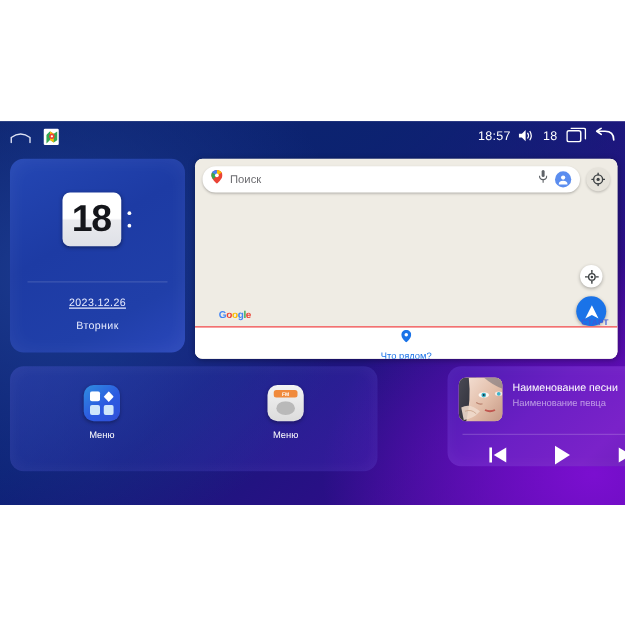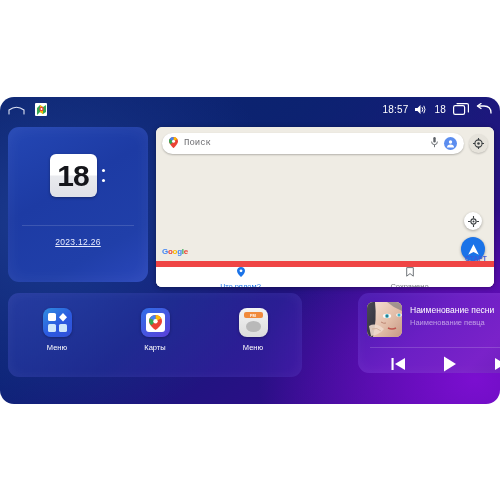--- a/index.html
+++ b/index.html
@@ -13,21 +13,20 @@
   #screen {
     position: absolute;
     left: 0; top: 97px;
     width: 500px; height: 307px;
     background:
       radial-gradient(ellipse 80% 120% at 8% 40%, #1b3a8f 0%, rgba(27,58,143,0) 60%),
       radial-gradient(ellipse 70% 90% at 95% 92%, #7b0fd0 0%, rgba(123,15,208,0) 62%),
       radial-gradient(ellipse 100% 80% at 50% 0%, #0c2370 0%, rgba(12,35,112,0) 70%),
       linear-gradient(135deg, #061a5c 0%, #0b1f73 35%, #2a0f86 70%, #4d069e 100%);
     overflow: hidden;
-    border-radius: 14px;
   }
 
   
   #statusbar {
     position: absolute; left: 0; top: 0;
     width: 100%; height: 25px;
     display: flex; align-items: center;
     padding: 0 8px;
     color: #ffffff;
   }
@@ -85,41 +84,41 @@
   #maps-card {
     position:absolute; left:156px; top:30px;
     width:338px; height:160px;
     border-radius:6px;
     background:#efece4;
     overflow:hidden;
     box-shadow: 0 1px 5px rgba(0,0,0,.35);
   }
   .map-canvas { position:absolute; inset:0; background:#efece4; }
   .google-wm {
-    position:absolute; left:6px; bottom:31px;
+    position:absolute; left:19px; bottom:31px;
     font-size:8px; font-weight:bold; letter-spacing:-.3px;
     font-family:"Liberation Sans", sans-serif;
   }
   .google-wm span:nth-child(1){color:#4285F4;}
   .google-wm span:nth-child(2){color:#EA4335;}
   .google-wm span:nth-child(3){color:#FBBC05;}
   .google-wm span:nth-child(4){color:#4285F4;}
   .google-wm span:nth-child(5){color:#34A853;}
   .google-wm span:nth-child(6){color:#EA4335;}
 
   .search-wrap {
     position:absolute; left:0; top:0; right:0; height:32px;
     display:flex; align-items:center; padding:0 6px; gap:5px;
   }
   .search-pill {
     flex:1; height:21px; background:#ffffff; border-radius:11px;
     display:flex; align-items:center; padding:0 7px; gap:6px;
     box-shadow:0 1px 2px rgba(0,0,0,.25);
   }
-  .search-text { font-size:9px; color:#6c6c70; flex:1;font-family:Liberation Mono, monospace; }
+  .search-text { font-size:9px; color:#6c6c70; flex:1; }
   .avatar-circ {
     width:13px;height:13px;border-radius:50%;
     background:#5b8def; display:flex;align-items:center;justify-content:center;
   }
   .gear-btn {
     width:19px;height:19px;border-radius:50%;background:#e6e3db;
     display:flex;align-items:center;justify-content:center;
     box-shadow:0 1px 2px rgba(0,0,0,.2);
   }
 
@@ -135,21 +134,21 @@
     display:flex;align-items:center;justify-content:center;
     box-shadow:0 1px 3px rgba(0,0,0,.35);
   }
   .map-fab-start-label {
     position:absolute; right:7px; top:128px;
     font-size:6.5px; color:#3f5ad6; font-weight:bold; letter-spacing:.2px;
   }
 
   .map-tabs {
     position:absolute; left:0; right:0; bottom:0; height:26px;
-    background:#ffffff; display:flex; border-top:6px solid #ef4444;
+    background:#ffffff; display:flex; border-top:1px solid #ef4444;
   }
   .map-tab {
     flex:1; display:flex; flex-direction:column; align-items:center; justify-content:center; gap:1px;
   }
   .map-tab .lbl { font-size:7.5px; }
   .map-tab.active .lbl { color:#1a73e8; }
   .map-tab.inactive .lbl { color:#70757a; }
 
   
   #dock {
@@ -269,20 +268,21 @@
   <div id="clock-card">
     <div class="flip-row">
       <div class="flip">18</div>
       <div class="flip-colon">
           <i></i>
           <i></i>
         </div>
     </div>
     <div class="clock-div"></div>
     <div class="clock-date">2023.12.26</div>
+    <div class="clock-day">Вторник</div>
   </div>
 
   <div id="maps-card">
     <div class="map-canvas"></div>
 
     <div class="google-wm">
       <span>G</span><span>o</span><span>o</span><span>g</span><span>l</span><span>e</span>
     </div>
 
     <div class="search-wrap">
@@ -347,59 +347,37 @@
     <div class="map-tabs">
       <div class="map-tab active">
         <span>
           <svg width="8" height="10" viewBox="0 0 8 10">
             <path d="M4 0 C1.8 0 0 1.7 0 3.8 C0 6.6 4 10 4 10 C4 10 8 6.6 8 3.8 C8 1.7 6.2 0 4 0 Z" fill="#1a73e8"></path>
             <circle cx="4" cy="3.8" r="1.4" fill="#fff"></circle>
           </svg>
         </span>
         <span class="lbl">Что рядом?</span>
       </div>
-      <div class="map-tab inactive">
-        <span>
-          <svg width="8" height="10" viewBox="0 0 8 10">
-            <path d="M0.7 0.6 L7.3 0.6 L7.3 9.2 L4 6.6 L0.7 9.2 Z" fill="none" stroke="#70757a" stroke-width="1"></path>
-          </svg>
-        </span>
-        <span class="lbl">Сохранено</span>
-      </div>
     </div>
   </div>
 
   <div id="dock">
 
     <div class="app">
       <div class="app-icon ic-menu">
         <svg width="19" height="19" viewBox="0 0 19 19">
           <rect x="0" y="0" width="8" height="8" rx="1.6" fill="#ffffff"></rect>
           <rect x="0" y="11" width="8" height="8" rx="1.6" fill="#cfe6fb"></rect>
           <rect x="11" y="11" width="8" height="8" rx="1.6" fill="#cfe6fb"></rect>
           <path d="M15 0 L19 4.3 L15 8.6 L11 4.3 Z" fill="#ffffff"></path>
         </svg>
       </div>
       <div class="app-label">Меню</div>
     </div>
 
-    <div class="app">
-      <div class="app-icon ic-maps">
-        <div class="maps-inner">
-          <svg width="13" height="15" viewBox="0 0 13 15">
-            <path d="M6.5 0 C2.9 0 0 2.8 0 6.2 C0 10.7 6.5 15 6.5 15 C6.5 15 13 10.7 13 6.2 C13 2.8 10.1 0 6.5 0 Z" fill="#EA4335"></path>
-            <path d="M6.5 0 C9 0 11.2 1.3 12.3 3.2 L6.5 6.3 Z" fill="#FBBC05"></path>
-            <path d="M0.7 3.2 C1.8 1.3 4 0 6.5 0 L6.5 6.3 Z" fill="#4285F4"></path>
-            <path d="M0 6.2 C0 5.1 0.25 4.1 0.7 3.2 L6.5 6.3 L2.5 10.3 C0.95 8.6 0 7.2 0 6.2 Z" fill="#34A853"></path>
-            <circle cx="6.5" cy="6.2" r="2.2" fill="#ffffff"></circle>
-          </svg>
-        </div>
-      </div>
-      <div class="app-label">Карты</div>
-    </div>
 
     <div class="app">
       <div class="app-icon ic-radio">
         <div class="radio-top">
             <span>FM</span>
           </div>
         <div class="radio-grill"></div>
       </div>
       <div class="app-label">Меню</div>
     </div>

